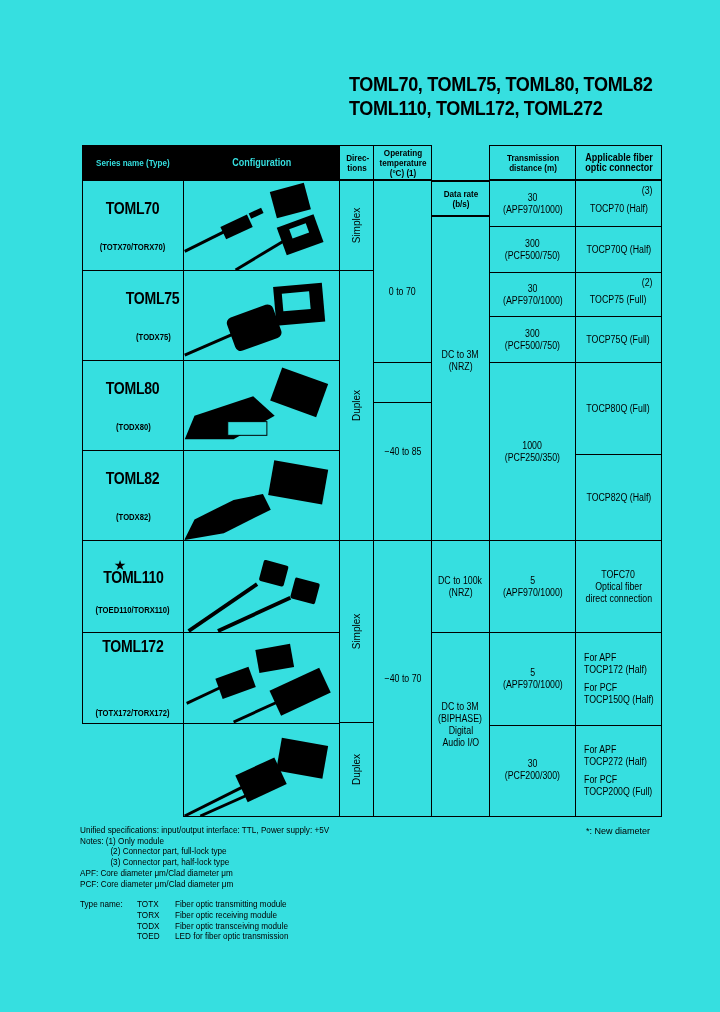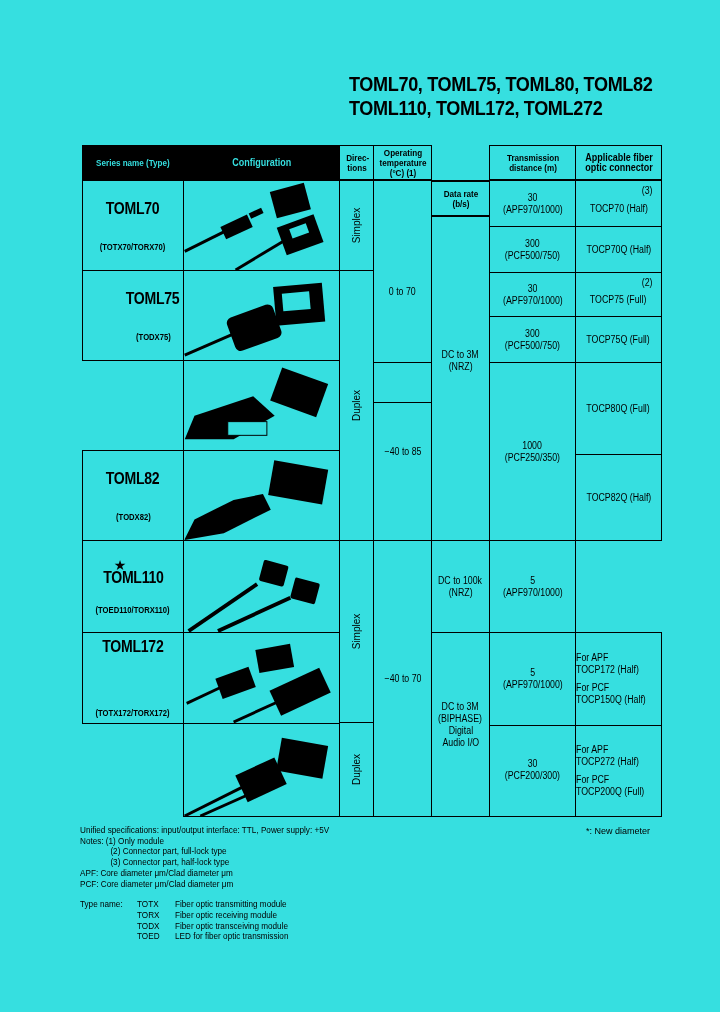--- a/index.html
+++ b/index.html
@@ -12,21 +12,21 @@
   .cell { position:absolute; border:1.5px solid #000; display:flex; flex-direction:column; align-items:center; justify-content:center; text-align:center; }
   .hdr { font-weight:bold; font-size:9px; line-height:10px; transform:scaleX(0.9); }
   .hdr-cell { border-bottom:2px solid #000; }
 
   .series-name { font-weight:bold; font-size:16px; transform:scaleX(0.88); letter-spacing:-0.3px; }
   .series-type { font-weight:bold; font-size:9px; transform:scaleX(0.85); margin-top:24px; white-space:nowrap; }
   .star { font-size:14px; line-height:12px; margin-left:-26px; margin-bottom:-2px; }
 
   .txt { font-size:10px; line-height:12px; transform:scaleX(0.88); white-space:nowrap; }
   .vtxt { font-size:10px; transform:rotate(-90deg); white-space:nowrap; }
-  .conn-left { align-items:flex-start; }
+  .conn-left { align-items:flex-start; padding-left:8px; }
   .sup { position:absolute; right:8px; top:4px; font-size:10px; transform:scaleX(0.88); }
 
   
   .photo { position:absolute; overflow:hidden; }
   .photo svg { width:100%; height:100%; }
 
   .notes { position:absolute; left:80px; top:825px; font-size:8.6px; line-height:10.7px; transform:scaleX(0.95); transform-origin:left top; white-space:nowrap; }
   .notes .ind { padding-left:32px; }
   .newprod { position:absolute; left:586px; top:826px; font-size:9px; white-space:nowrap; }
   .type-row { display:flex; }
@@ -65,20 +65,24 @@
   </div>
 
   <div class="cell" style="left:0;top:35px;width:102px;height:91px;">
     <div class="series-name">TOML70</div>
     <div class="series-type">(TOTX70/TORX70)</div>
   </div>
   <div class="cell" style="left:0;top:125px;width:102px;height:91px;padding-left:40px;">
     <div class="series-name">TOML75</div>
     <div class="series-type">(TODX75)</div>
   </div>
+  <div class="cell" style="left:0;top:215px;width:102px;height:91px;">
+    <div class="series-name">TOML80</div>
+    <div class="series-type">(TODX80)</div>
+  </div>
   <div class="cell" style="left:0;top:305px;width:102px;height:91px;">
     <div class="series-name">TOML82</div>
     <div class="series-type">(TODX82)</div>
   </div>
   <div class="cell" style="left:0;top:395px;width:102px;height:93px;">
     <div class="star">★</div>
     <div class="series-name">TOML110</div>
     <div class="series-type" style="margin-top:18px;">(TOED110/TORX110)</div>
   </div>
   <div class="cell" style="left:0;top:487px;width:102px;height:92px;gap:28px;">
@@ -227,20 +231,25 @@
     <div class="txt" style="margin-top:10px;">TOCP75 (Full)</div>
   </div>
   <div class="cell" style="left:493px;top:171px;width:87px;height:47px;">
     <div class="txt">TOCP75Q (Full)</div>
   </div>
   <div class="cell" style="left:493px;top:217px;width:87px;height:93px;">
     <div class="txt">TOCP80Q (Full)</div>
   </div>
   <div class="cell" style="left:493px;top:309px;width:87px;height:87px;">
     <div class="txt">TOCP82Q (Half)</div>
+  </div>
+  <div class="cell" style="left:493px;top:395px;width:87px;height:93px;">
+    <div class="txt">TOFC70</div>
+    <div class="txt">Optical fiber</div>
+    <div class="txt">direct connection</div>
   </div>
   <div class="cell conn-left" style="left:493px;top:487px;width:87px;height:94px;">
     <div class="txt" style="transform-origin:left;">For APF</div>
     <div class="txt" style="transform-origin:left;margin-bottom:6px;">TOCP172 (Half)</div>
     <div class="txt" style="transform-origin:left;">For PCF</div>
     <div class="txt" style="transform-origin:left;">TOCP150Q (Half)</div>
   </div>
   <div class="cell conn-left" style="left:493px;top:580px;width:87px;height:92px;">
     <div class="txt" style="transform-origin:left;">For APF</div>
     <div class="txt" style="transform-origin:left;margin-bottom:6px;">TOCP272 (Half)</div>

